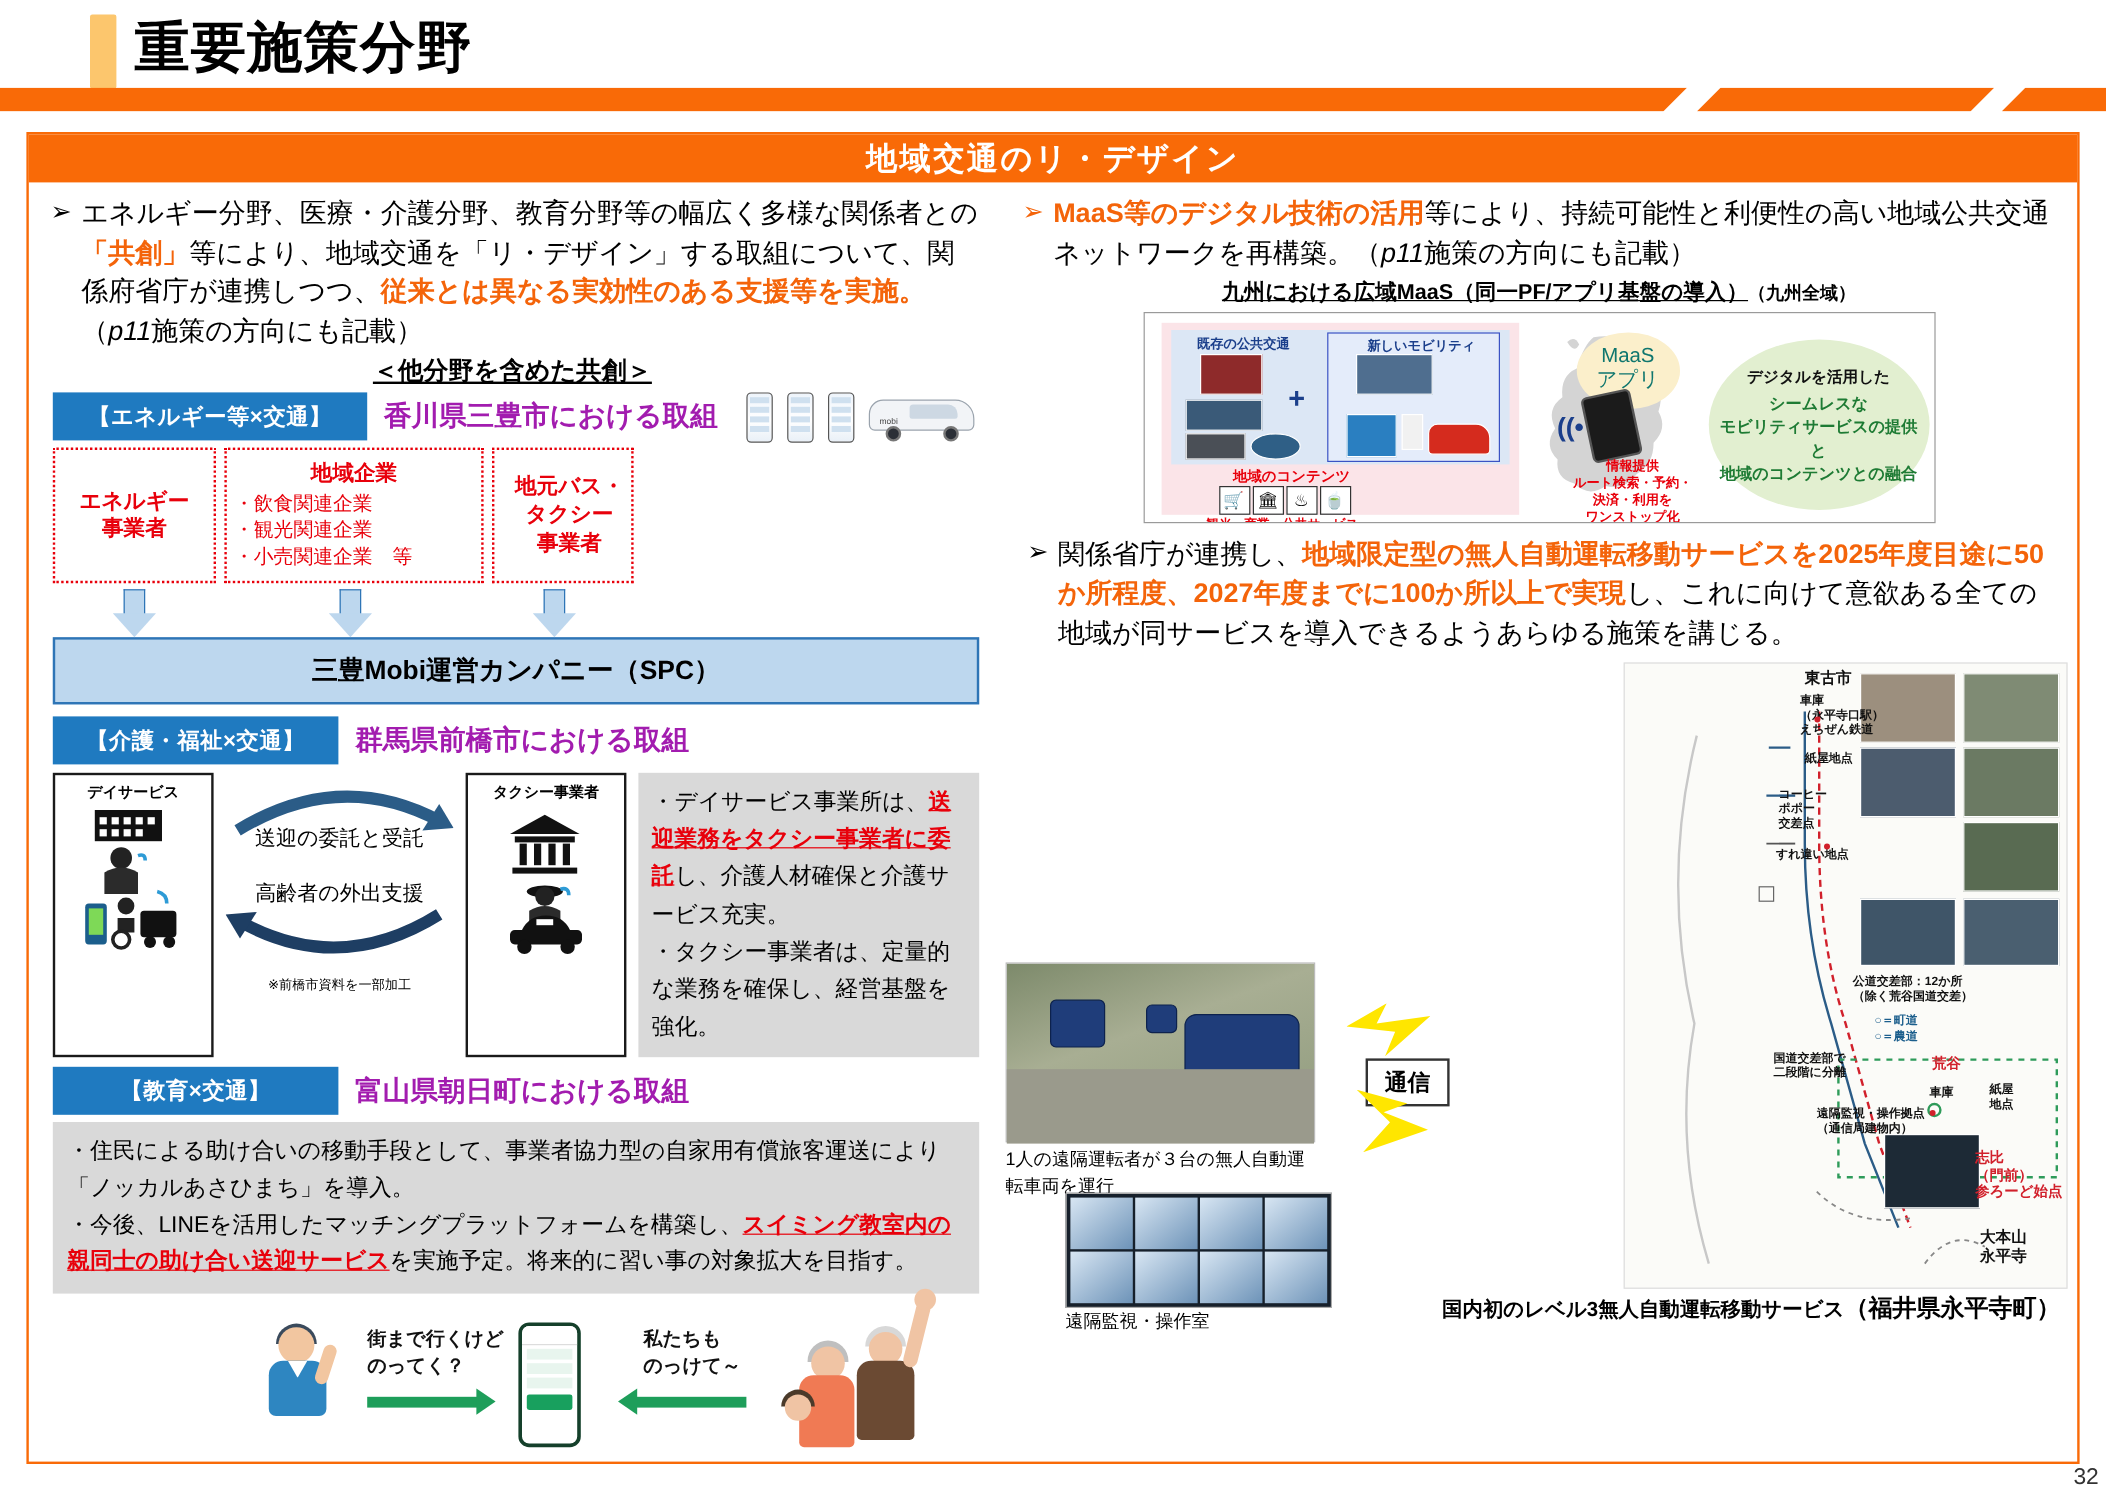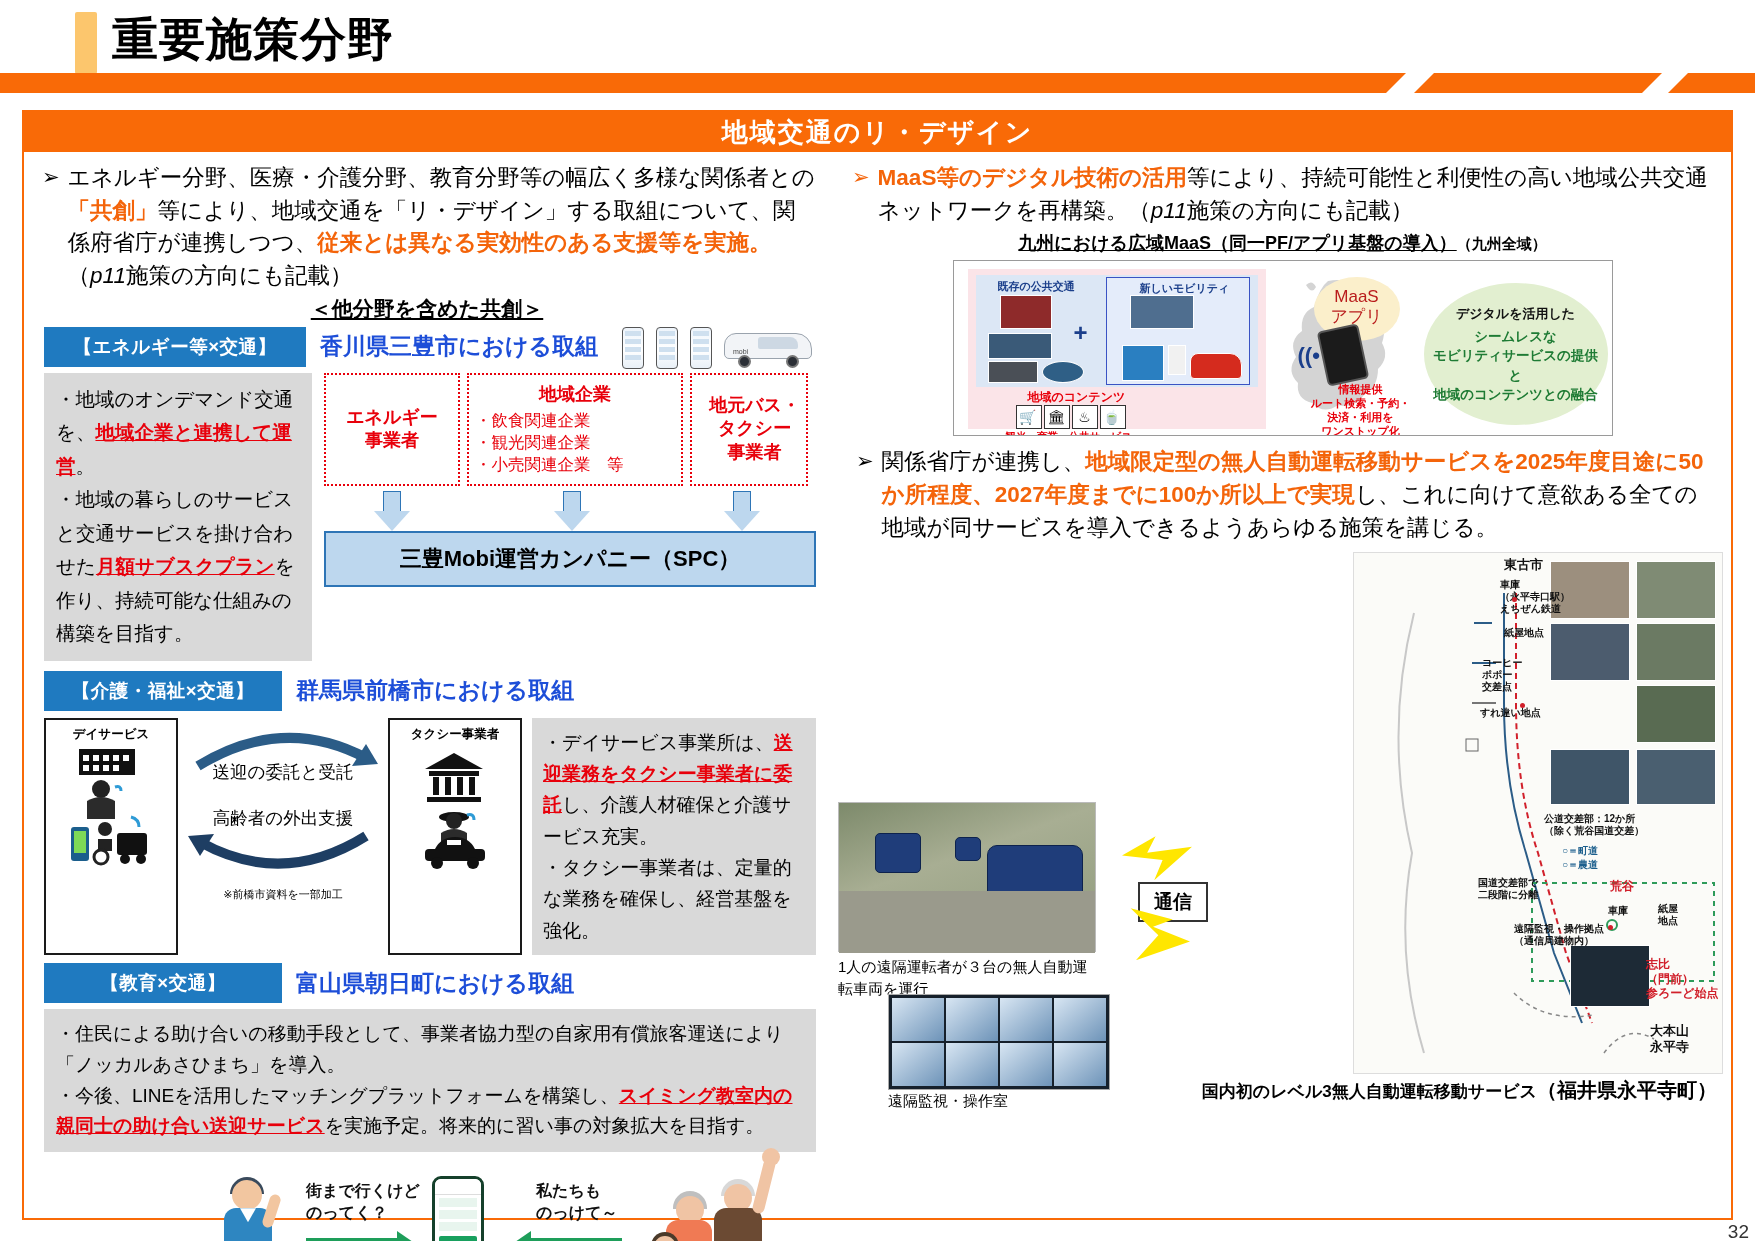--- a/index.html
+++ b/index.html
@@ -41,21 +41,21 @@
   .em-orange { color:#F4640A; font-weight:bold; }
   .em-red-u { color:#E8000B; font-weight:bold; text-decoration:underline; }
   .ital { font-style:italic; }
 
   
   .subhead-center { text-align:center; font-size:21px; font-weight:bold;
     text-decoration:underline; margin-top:2px; }
   .case-head-row { display:flex; align-items:center; gap:14px; }
   .tag-blue { background:#1F7AC0; color:#fff; font-size:18.5px; font-weight:bold;
     padding:7px 14px 8px; text-align:center; letter-spacing:0.5px; }
-  .case-title { font-size:23px; font-weight:bold; color:#1d4ed8; }
+  .case-title { font-size:23px; font-weight:bold; color:#a21caf; }
 
   
   .gray-box { background:#D9D9D9; padding:10px 12px; }
   .gray-box p { font-size:19.5px; line-height:1.62; }
 
   
   #mitoyo-wrap { display:flex; gap:12px; margin-top:6px; }
   #mitoyo-left { width:268px; }
   #mitoyo-left p { font-size:19.5px; line-height:1.72; }
   #mitoyo-right { position:relative; flex:1; }
@@ -159,21 +159,21 @@
   .ph-img { position:absolute; background:#6b7a8c; border:1px solid #fff; }
   #maas-plus { position:absolute; left:120px; top:58px; font-size:24px; font-weight:bold; color:#1B3F8B; }
   #maas-content-lbl { position:absolute; left:74px; top:128px; color:#E8000B; font-size:12px; font-weight:bold; }
   #maas-icons { position:absolute; left:62px; top:144px; display:flex; gap:2px; }
   .mi { width:26px; height:24px; border:1px solid #333; background:#fff;
     font-size:14px; display:flex; align-items:center; justify-content:center; }
   #maas-svc-lbl { position:absolute; left:52px; top:169px; color:#E8000B; font-size:10.5px; font-weight:bold; }
   #maas-kyushu { position:absolute; left:322px; top:14px; width:150px; height:158px; }
   #maas-bubble { position:absolute; left:360px; top:16px; width:86px; height:64px;
     border-radius:50%; background:#FBEFCB; text-align:center; }
-  #maas-bubble span { display:block; color:#b91c1c; font-size:17px; font-weight:normal; line-height:1.15; }
+  #maas-bubble span { display:block; color:#0f766e; font-size:17px; font-weight:normal; line-height:1.15; }
   #maas-tablet { position:absolute; left:368px; top:66px; width:42px; height:56px;
     background:#1b1b1b; border-radius:5px; transform:rotate(-12deg); border:2px solid #555; }
   #maas-wifi { position:absolute; left:344px; top:82px; color:#1B3F8B; font-size:22px; font-weight:bold; }
   #maas-redtext { position:absolute; left:352px; top:122px; color:#E8000B; font-size:11px;
     font-weight:bold; text-align:center; line-height:1.25; width:110px; }
   #maas-green { position:absolute; left:470px; top:22px; width:184px; height:142px;
     border-radius:50%; background:#E2EFD0; }
   #maas-green-h { position:absolute; left:476px; top:44px; width:172px; font-size:13px;
     font-weight:bold; text-align:center; color:#111; }
   #maas-green-b { position:absolute; left:476px; top:66px; width:172px; font-size:13.5px;
@@ -234,24 +234,20 @@
 
     <div class="subhead-center">＜他分野を含めた共創＞</div>
 
     <div style="padding:4px 14px 0 20px;">
       <div class="case-head-row">
         <div class="tag-blue" style="width:262px;">【エネルギー等×交通】</div>
         <div class="case-title">香川県三豊市における取組</div>
       </div>
 
       <div id="mitoyo-wrap">
-        <div id="mitoyo-left" class="gray-box">
-          <p><span>・地域のオンデマンド交通を、</span><span class="em-red-u">地域企業と連携して運営</span><span>。</span></p>
-          <p><span>・地域の暮らしのサービスと交通サービスを掛け合わせた</span><span class="em-red-u">月額サブスクプラン</span><span>を作り、持続可能な仕組みの構築を目指す。</span></p>
-        </div>
 
         <div id="mitoyo-right">
           <div id="phones-cars">
             <div class="phone-mini">
                 <i></i>
                 <i></i>
                 <i></i>
                 <i></i>
               </div>
             <div class="phone-mini">

